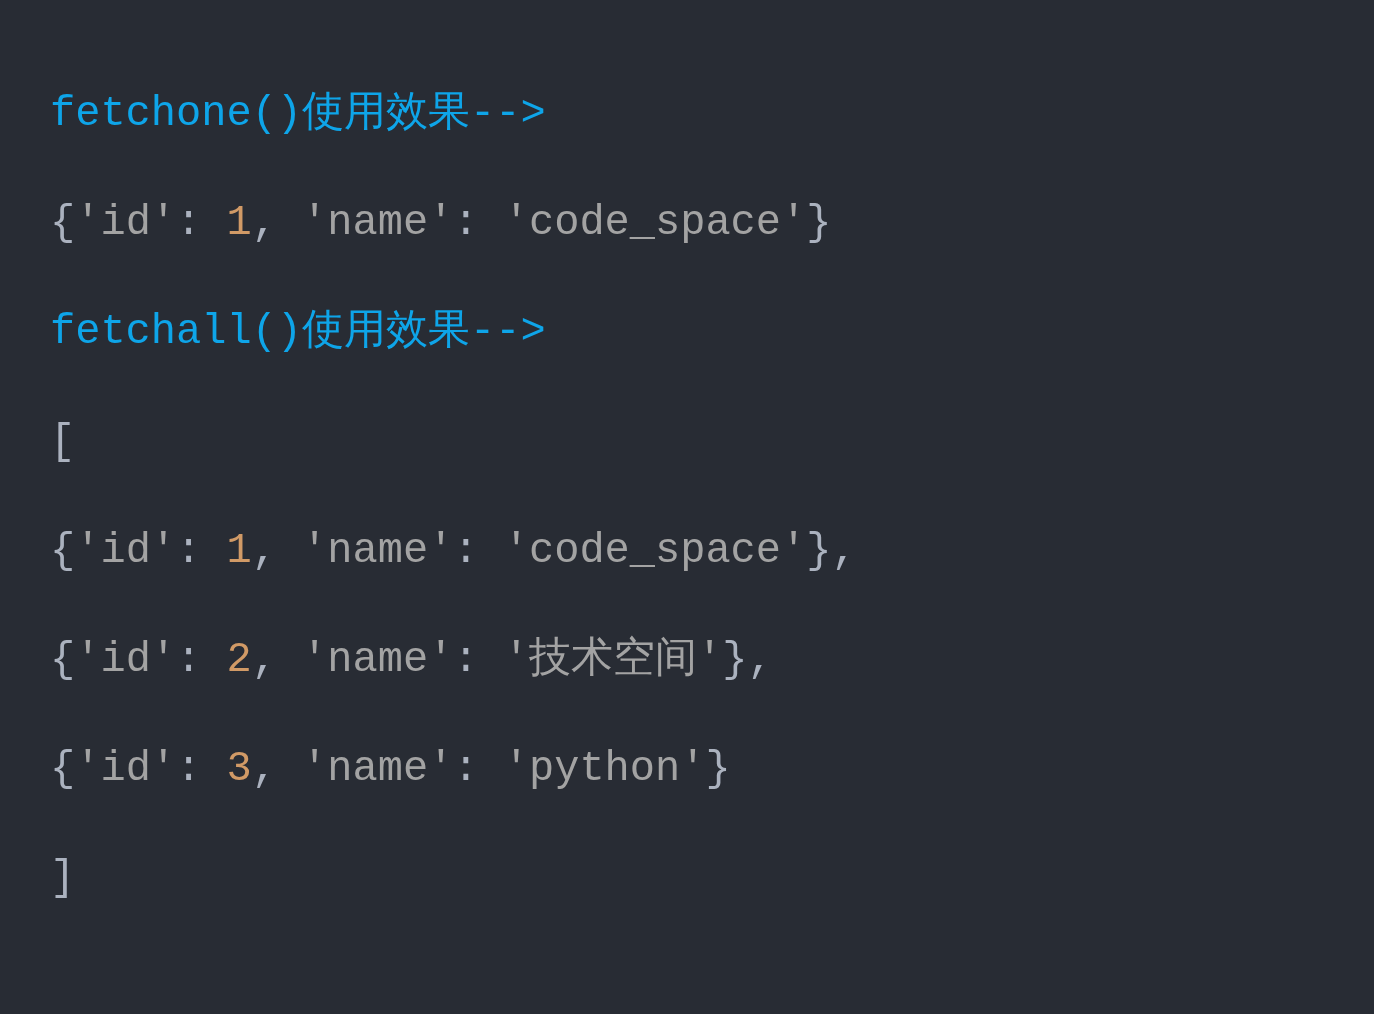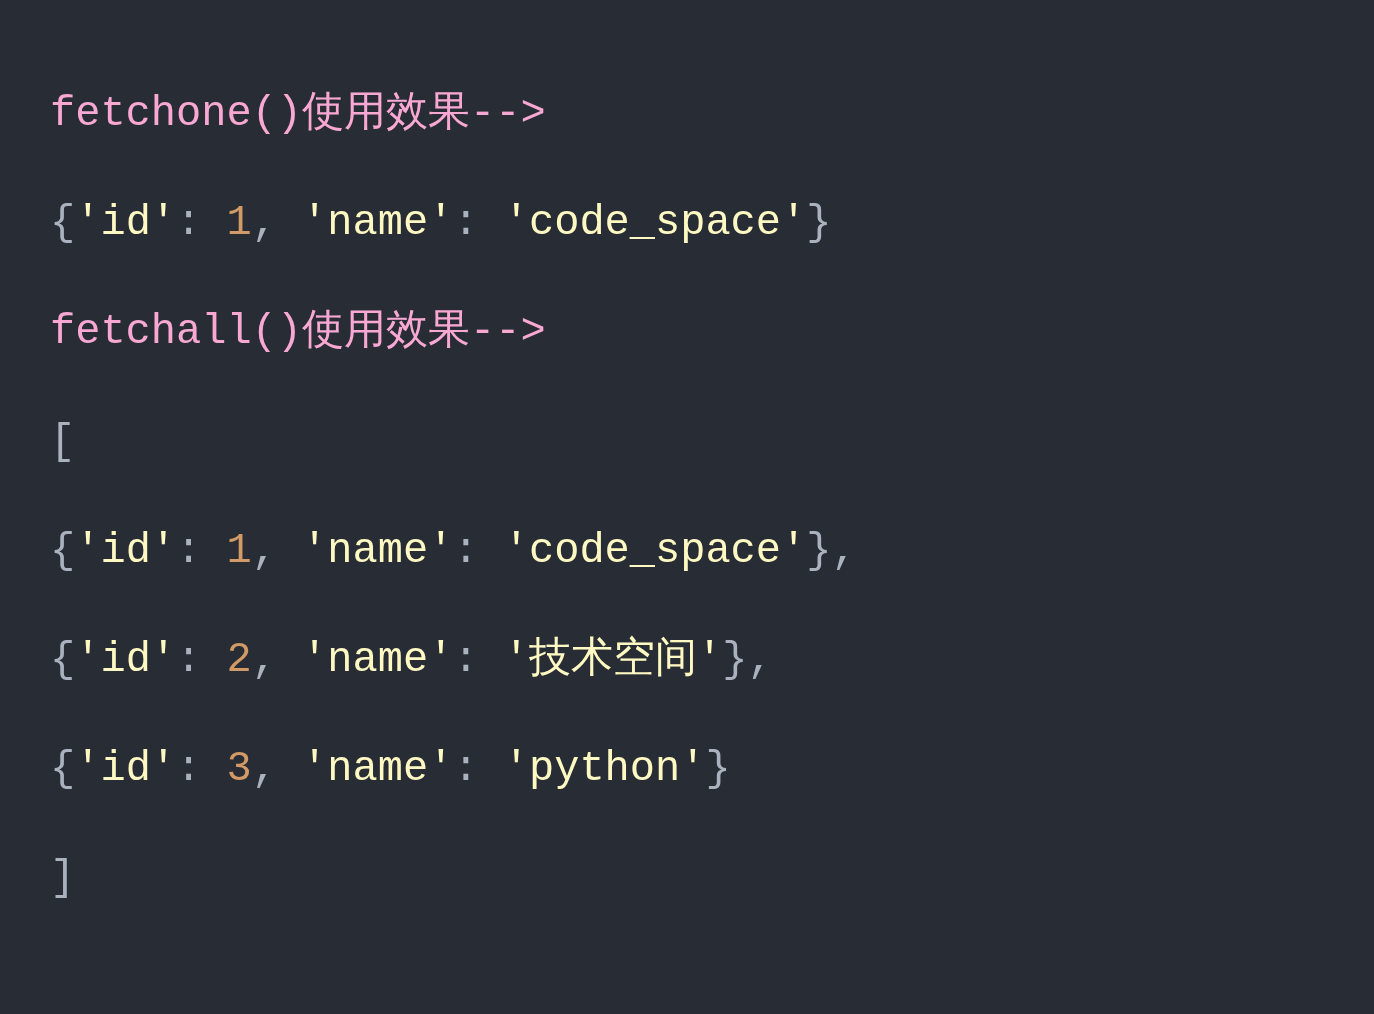--- a/index.html
+++ b/index.html
@@ -15,30 +15,30 @@
       line-height: 2.6;
       color: #abb2bf;
       width: 1374px;
       height: 1014px;
       overflow: hidden;
     }
     .line {
       white-space: pre;
     }
     .plain {
-      color: #f9a8d4;
+      color: #0ea5e9;
     }
     .brace {
       color: #abb2bf;
     }
     .bracket {
       color: #abb2bf;
     }
     .string {
-      color: #fef9c3;
+      color: #a3a3a3;
     }
     .number {
       color: #d19a66;
     }
     .punct {
       color: #abb2bf;
     }
   </style>
 </head>
 <body>

